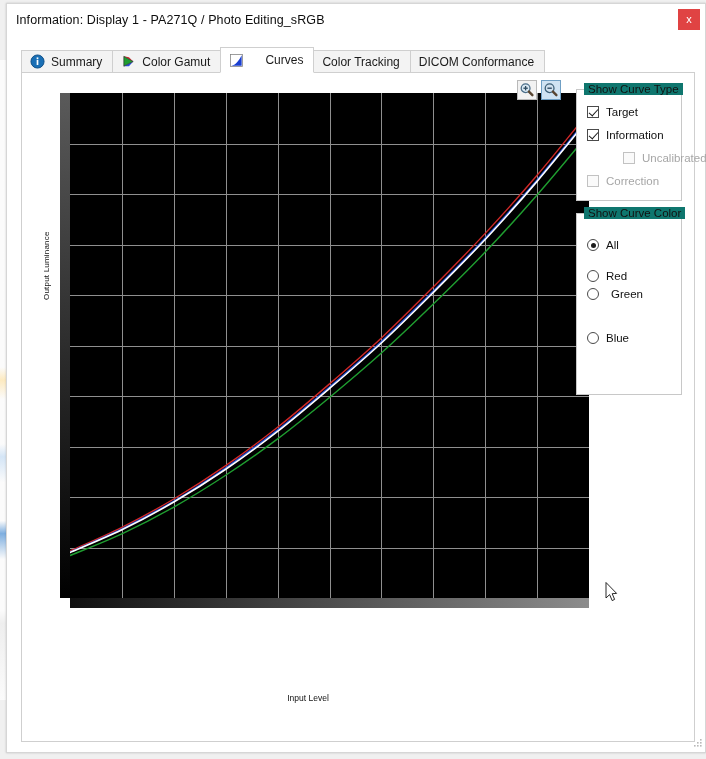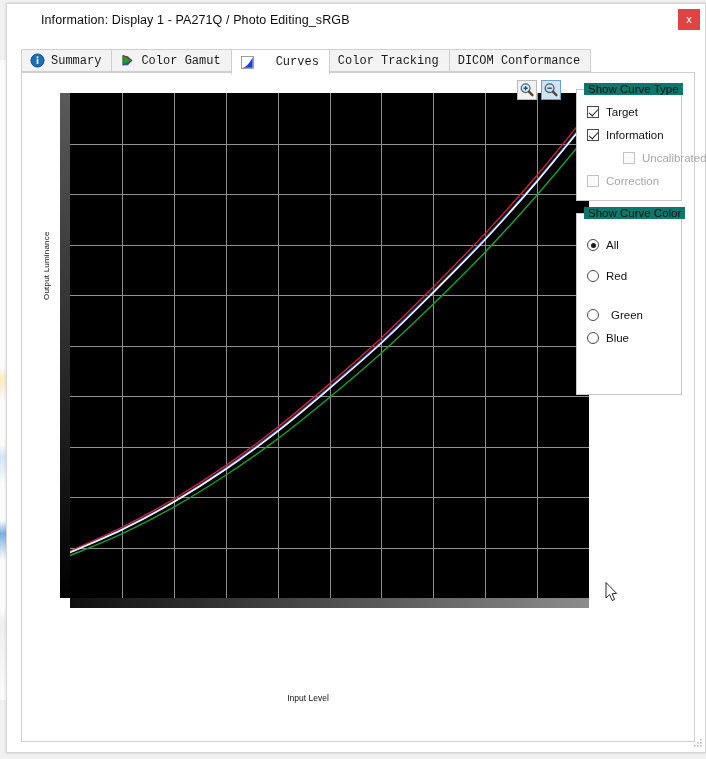--- a/index.html
+++ b/index.html
@@ -49,21 +49,20 @@
     border-bottom: 1px solid #ffffff;
     flex: 0 0 auto;
   }
   #window-title {
     position: absolute;
     left: 9px; top: 9px;
     font-size: 12.5px;
     color: #0d0d0d;
     white-space: nowrap;
     letter-spacing: 0.1px;
-    margin-left: 25px;
   }
   #close-button {
     position: absolute;
     right: 5px; top: 5px;
     width: 22px; height: 21px;
     background: #e04343;
     border: none;
     color: #ffffff;
     font-size: 11px;
     line-height: 21px;
@@ -73,23 +72,22 @@
     font-family: "Liberation Sans", sans-serif;
   }
 
   
   #tabstrip {
     position: relative;
     height: 24px;
     margin: 12px 0 0 14px;
     flex: 0 0 auto;
     display: flex;
-    align-items: flex-start;
+    align-items: flex-end;
     z-index: 3;
-    font-family: Liberation Mono, monospace;
   }
   .tab {
     position: relative;
     height: 23px;
     padding: 0 10px 0 8px;
     display: flex;
     align-items: center;
     gap: 6px;
     font-size: 12px;
     color: #1a1a1a;
@@ -420,21 +418,21 @@
         <label class="opt-row" style="top:25px;">
           <span class="radio selected"></span>
           <span>All</span>
         </label>
 
         <label class="opt-row" style="top:56px;">
           <span class="radio"></span>
           <span>Red</span>
         </label>
 
-        <label class="opt-row" style="top:95px;gap:12px;">
+        <label class="opt-row" style="top:74px;gap:12px;">
           <span class="radio"></span>
           <span>Green</span>
         </label>
 
         <label class="opt-row" style="top:118px;">
           <span class="radio"></span>
           <span>Blue</span>
         </label>
       </div>
 

